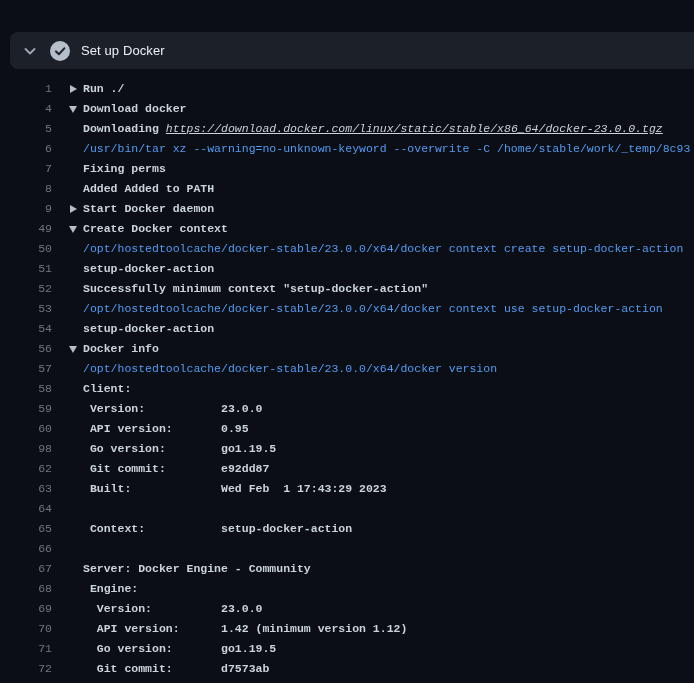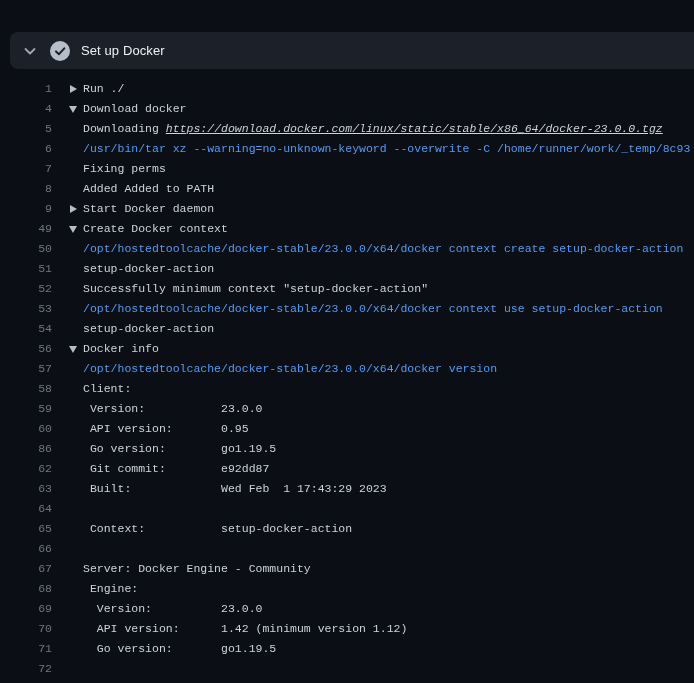--- a/index.html
+++ b/index.html
@@ -42,21 +42,21 @@
     position:absolute;left:1px;top:6px;width:0;height:0;
     border-left:7px solid var(--marker);
     border-top:4.5px solid transparent;border-bottom:4.5px solid transparent;
   }
   .tri-d{
     position:absolute;left:0;top:7px;width:0;height:0;
     border-top:7px solid var(--marker);
     border-left:4.5px solid transparent;border-right:4.5px solid transparent;
   }
   .tx{color:var(--text);}
-  .tx .s-plain{color:var(--text);}
+  .tx .s-plain{color:var(--text);font-weight:bold;}
   .tx .s-cmd{color:var(--cmd);}
   .tx .s-link{color:var(--text);text-decoration:underline;cursor:pointer;font-style:italic;}
   .row.group .tx{cursor:pointer;}
 </style>
 </head>
 <body>
 
 <div class="page">
 
   <div class="step-header">
@@ -71,42 +71,42 @@
         <polyline points="6,10.4 9,13.2 14.3,7.3" stroke="var(--check-mark)" stroke-width="2" fill="none" stroke-linecap="round" stroke-linejoin="round"></polyline>
       </svg>
     </span>
     <span class="title">Set up Docker</span>
   </div>
 
   <div class="log" id="log">
       <div class="row group"><a class="ln">1</a><span class="mk"><span class="tri-r"></span></span><span class="tx"><span class="s-plain">Run ./</span></span></div>
       <div class="row group"><a class="ln">4</a><span class="mk"><span class="tri-d"></span></span><span class="tx"><span class="s-plain">Download docker</span></span></div>
       <div class="row"><a class="ln">5</a><span class="mk"></span><span class="tx"><span class="s-plain">Downloading </span><span class="s-link">https://download.docker.com/linux/static/stable/x86_64/docker-23.0.0.tgz</span></span></div>
-      <div class="row"><a class="ln">6</a><span class="mk"></span><span class="tx"><span class="s-cmd">/usr/bin/tar xz --warning=no-unknown-keyword --overwrite -C /home/runner/work/_temp/8c93</span></span></div>
+      <div class="row"><a class="ln">6</a><span class="mk"></span><span class="tx"><span class="s-cmd">/usr/bin/tar xz --warning=no-unknown-keyword --overwrite -C /home/stable/work/_temp/8c93</span></span></div>
       <div class="row"><a class="ln">7</a><span class="mk"></span><span class="tx"><span class="s-plain">Fixing perms</span></span></div>
       <div class="row"><a class="ln">8</a><span class="mk"></span><span class="tx"><span class="s-plain">Added Added to PATH</span></span></div>
       <div class="row group"><a class="ln">9</a><span class="mk"><span class="tri-r"></span></span><span class="tx"><span class="s-plain">Start Docker daemon</span></span></div>
       <div class="row group"><a class="ln">49</a><span class="mk"><span class="tri-d"></span></span><span class="tx"><span class="s-plain">Create Docker context</span></span></div>
       <div class="row"><a class="ln">50</a><span class="mk"></span><span class="tx"><span class="s-cmd">/opt/hostedtoolcache/docker-stable/23.0.0/x64/docker context create setup-docker-action</span></span></div>
       <div class="row"><a class="ln">51</a><span class="mk"></span><span class="tx"><span class="s-plain">setup-docker-action</span></span></div>
       <div class="row"><a class="ln">52</a><span class="mk"></span><span class="tx"><span class="s-plain">Successfully minimum context "setup-docker-action"</span></span></div>
       <div class="row"><a class="ln">53</a><span class="mk"></span><span class="tx"><span class="s-cmd">/opt/hostedtoolcache/docker-stable/23.0.0/x64/docker context use setup-docker-action</span></span></div>
       <div class="row"><a class="ln">54</a><span class="mk"></span><span class="tx"><span class="s-plain">setup-docker-action</span></span></div>
       <div class="row group"><a class="ln">56</a><span class="mk"><span class="tri-d"></span></span><span class="tx"><span class="s-plain">Docker info</span></span></div>
       <div class="row"><a class="ln">57</a><span class="mk"></span><span class="tx"><span class="s-cmd">/opt/hostedtoolcache/docker-stable/23.0.0/x64/docker version</span></span></div>
       <div class="row"><a class="ln">58</a><span class="mk"></span><span class="tx"><span class="s-plain">Client:</span></span></div>
       <div class="row"><a class="ln">59</a><span class="mk"></span><span class="tx"><span class="s-plain"> Version:           23.0.0</span></span></div>
       <div class="row"><a class="ln">60</a><span class="mk"></span><span class="tx"><span class="s-plain"> API version:       0.95</span></span></div>
-      <div class="row"><a class="ln">86</a><span class="mk"></span><span class="tx"><span class="s-plain"> Go version:        go1.19.5</span></span></div>
+      <div class="row"><a class="ln">98</a><span class="mk"></span><span class="tx"><span class="s-plain"> Go version:        go1.19.5</span></span></div>
       <div class="row"><a class="ln">62</a><span class="mk"></span><span class="tx"><span class="s-plain"> Git commit:        e92dd87</span></span></div>
       <div class="row"><a class="ln">63</a><span class="mk"></span><span class="tx"><span class="s-plain"> Built:             Wed Feb  1 17:43:29 2023</span></span></div>
       <div class="row"><a class="ln">64</a><span class="mk"></span></div>
       <div class="row"><a class="ln">65</a><span class="mk"></span><span class="tx"><span class="s-plain"> Context:           setup-docker-action</span></span></div>
       <div class="row"><a class="ln">66</a><span class="mk"></span><span class="tx"><span class="s-plain"></span></span></div>
       <div class="row"><a class="ln">67</a><span class="mk"></span><span class="tx"><span class="s-plain">Server: Docker Engine - Community</span></span></div>
       <div class="row"><a class="ln">68</a><span class="mk"></span><span class="tx"><span class="s-plain"> Engine:</span></span></div>
       <div class="row"><a class="ln">69</a><span class="mk"></span><span class="tx"><span class="s-plain">  Version:          23.0.0</span></span></div>
       <div class="row"><a class="ln">70</a><span class="mk"></span><span class="tx"><span class="s-plain">  API version:      1.42 (minimum version 1.12)</span></span></div>
       <div class="row"><a class="ln">71</a><span class="mk"></span><span class="tx"><span class="s-plain">  Go version:       go1.19.5</span></span></div>
-      <div class="row"><a class="ln">72</a><span class="mk"></span></div>
+      <div class="row"><a class="ln">72</a><span class="mk"></span><span class="tx"><span class="s-plain">  Git commit:       d7573ab</span></span></div>
     </div>
 
 </div>
 
 </body></html>

